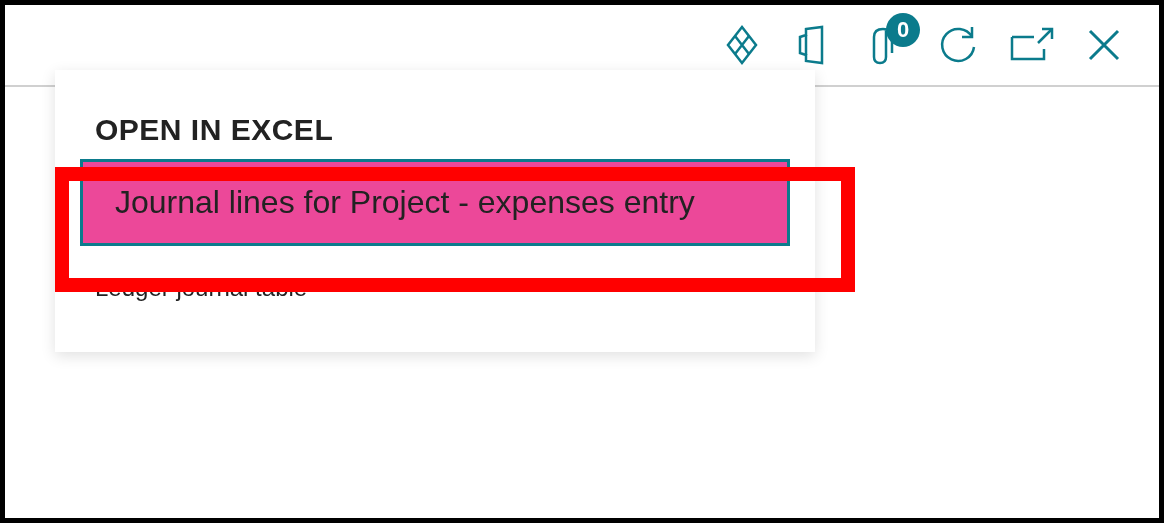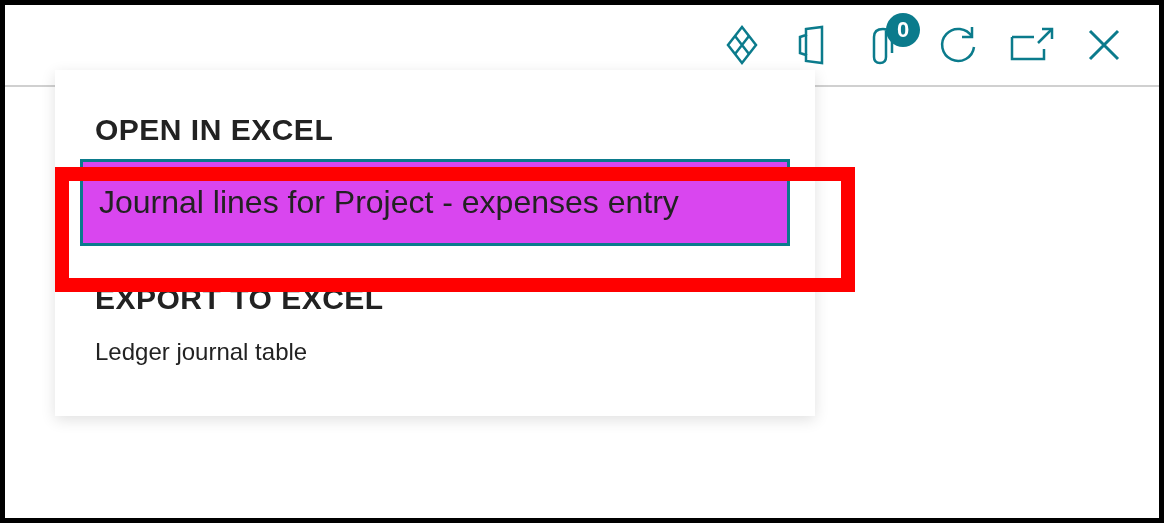--- a/index.html
+++ b/index.html
@@ -59,25 +59,25 @@
       padding: 18px 40px 12px 40px;
     }
     .menu-item {
       font-size: 32px;
       color: #222222;
       padding: 22px 40px 22px 30px;
       margin: 0 0 18px 0;
       cursor: pointer;
     }
     .menu-item-selected {
-      background: #d946ef;
+      background: #ec4899;
       border: 3px solid #0b7b8c;
       margin-left: 25px;
       margin-right: 25px;
-      padding: 22px 16px;
+      padding: 22px 32px;
     }
     .highlight-box {
       position: absolute;
       border: 14px solid #ff0000;
       pointer-events: none;
     }
     .badge-circle {
       position: absolute;
       top: -10px;
       right: -12px;
@@ -142,17 +142,16 @@
       <path d="M6 6 L34 34 M34 6 L6 34"></path>
     </svg>
   </div>
 </div>
 
 <div class="toolbar-divider"></div>
 
 <div class="dropdown-panel">
   <div class="section-header">OPEN IN EXCEL</div>
   <div class="menu-item menu-item-selected">Journal lines for Project - expenses entry</div>
-  <div class="section-header">EXPORT TO EXCEL</div>
   <div class="menu-item-plain">Ledger journal table</div>
 </div>
 
 <div class="highlight-box" style="top: 162px; left: 50px; width: 800px; height: 125px;"></div>
 
 </body></html>

